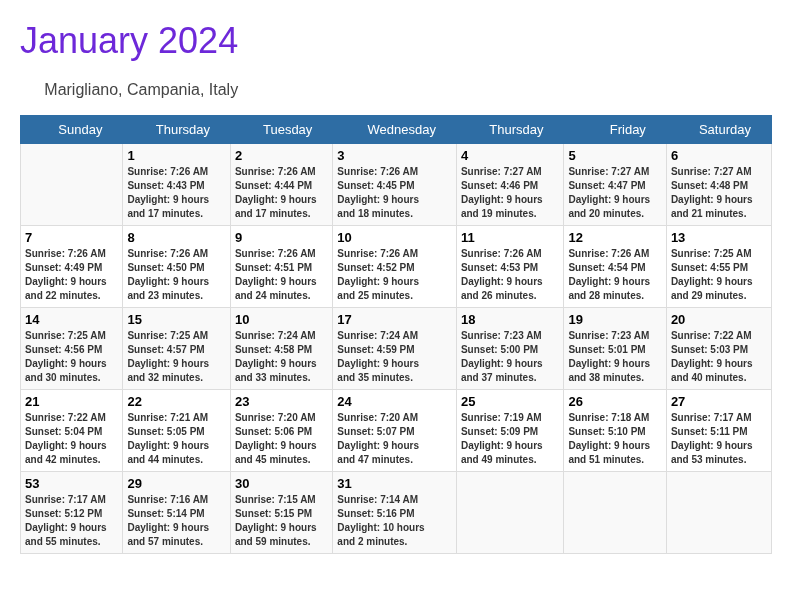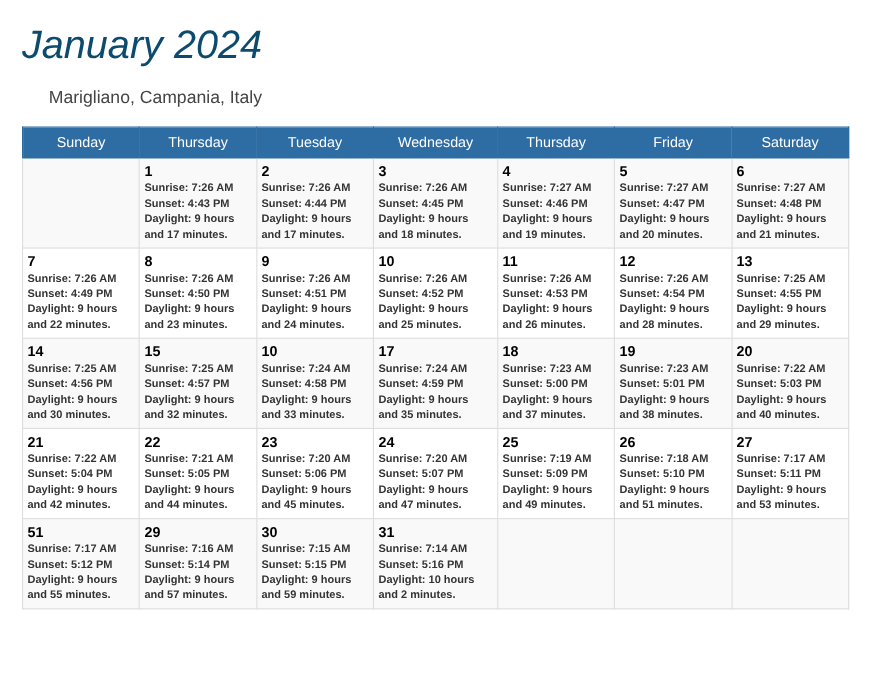--- a/index.html
+++ b/index.html
@@ -33,40 +33,39 @@
     .logo-icon {
       width: 36px;
       height: 36px;
     }
     .title-area {
       text-align: right;
     }
     .main-title {
       font-size: 36px;
       font-weight: normal;
-      color: #0c4a6e;
-      font-style: italic;
+      color: #6d28d9;
     }
     .subtitle {
       font-size: 16px;
       color: #444;
       margin-top: 19px;
     }
     table {
       width: 100%;
       border-collapse: collapse;
       font-size: 11px;
     }
     thead tr {
       background-color: #2e6da4;
       color: #fff;
     }
     thead th {
-      padding: 6px 4px;
-      text-align: center;
+      padding: 6px 20px;
+      text-align: right;
       font-weight: normal;
       font-size: 13px;
       border: 1px solid #2e6da4;
     }
     tbody tr {
       border-bottom: 1px solid #ccc;
     }
     tbody td {
       padding: 4px 4px;
       vertical-align: top;
@@ -227,21 +226,21 @@
           <span class="cell-date">26</span>
           <div class="cell-info">Sunrise: 7:18 AM<br>Sunset: 5:10 PM<br>Daylight: 9 hours<br>and 51 minutes.</div>
         </td>
         <td>
           <span class="cell-date">27</span>
           <div class="cell-info">Sunrise: 7:17 AM<br>Sunset: 5:11 PM<br>Daylight: 9 hours<br>and 53 minutes.</div>
         </td>
       </tr>
       <tr>
         <td>
-          <span class="cell-date">51</span>
+          <span class="cell-date">53</span>
           <div class="cell-info">Sunrise: 7:17 AM<br>Sunset: 5:12 PM<br>Daylight: 9 hours<br>and 55 minutes.</div>
         </td>
         <td>
           <span class="cell-date">29</span>
           <div class="cell-info">Sunrise: 7:16 AM<br>Sunset: 5:14 PM<br>Daylight: 9 hours<br>and 57 minutes.</div>
         </td>
         <td>
           <span class="cell-date">30</span>
           <div class="cell-info">Sunrise: 7:15 AM<br>Sunset: 5:15 PM<br>Daylight: 9 hours<br>and 59 minutes.</div>
         </td>

